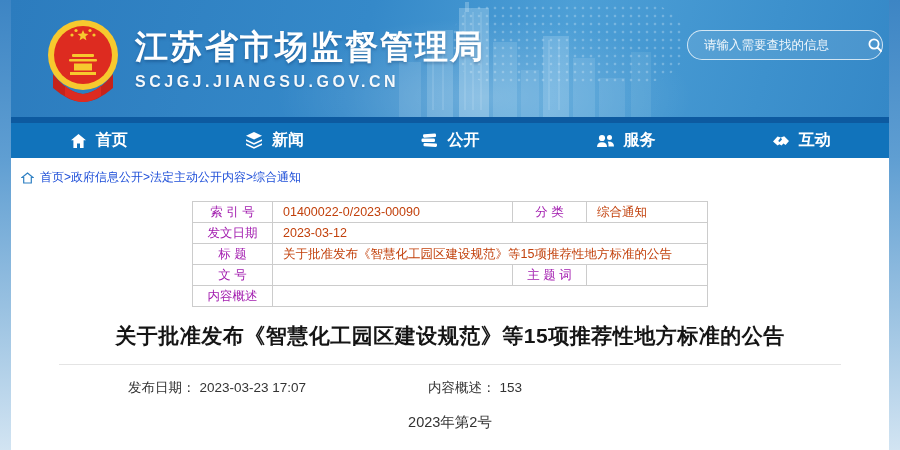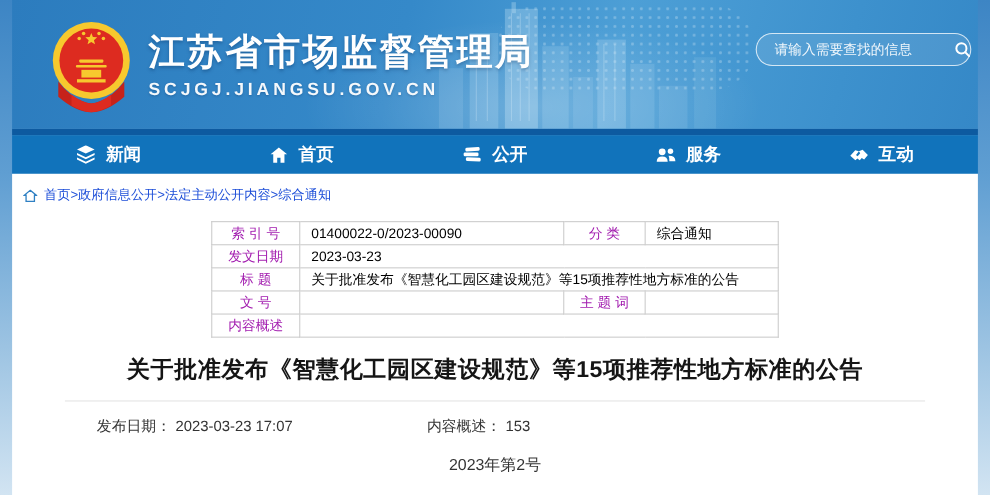--- a/index.html
+++ b/index.html
@@ -58,30 +58,30 @@
 
   
   .content { background:#fff; min-height:292px; padding-top:1px; }
   .breadcrumb {
     display:flex; align-items:center; gap:6px;
     padding:10px 0 9px 10px; font-size:12px; color:#1d4ed8; cursor:pointer;
   }
   .info-table { border-collapse:collapse; margin:6px auto 0; }
   .info-table td {
     border:1px solid #ccc; height:21px; padding:0 10px;
-    font-size:12.5px; color:#000000; background:#fff;
+    font-size:12.5px; color:#c2410c; background:#fff;
   }
   .info-table td.lbl { color:#a21caf; text-align:center; white-space:nowrap; }
   .w1{width:80px;} .w2{width:240px;} .w3{width:74px;} .w4{width:121px;}
   .article-title {
     margin:15px 30px 0; text-align:center; font-size:21px; font-weight:bold;
     color:#151515; letter-spacing:.5px;
   }
   .title-divider { border:none; border-top:1px solid #e4e4e4; margin:14px 48px 0; }
-  .article-meta { display:flex; margin-top:14px; padding-left:77px; font-size:13.5px; color:#333; }
+  .article-meta { display:flex; margin-top:14px; padding-left:117px; font-size:13.5px; color:#333; }
   .meta-views { margin-left:122px; }
   .meta-val { margin-left:4px; }
   .issue-no { text-align:center; margin-top:16px; font-size:14.5px; color:#333; }
 </style>
 </head>
 <body>
 
 <div class="wrapper">
 
   <div class="site-header">
@@ -142,32 +142,32 @@
           <circle cx="7" cy="7" r="4.6" fill="none" stroke="#fff" stroke-width="1.8"></circle>
           <line x1="10.5" y1="10.5" x2="14" y2="14" stroke="#fff" stroke-width="1.8" stroke-linecap="round"></line>
         </svg>
       </button>
     </div>
   </div>
 
   <div class="band"></div>
   <nav class="main-nav">
     <div class="nav-item">
+      <svg width="17" height="16" viewBox="0 0 17 16">
+        <path d="M8.5 1 L16 7.2 H13.6 V15 H10 V10.4 H7 V15 H3.4 V7.2 H1 Z" fill="#fff"></path>
+      </svg>
+      <span>首页</span>
+    </div>
+    <div class="nav-item">
       <svg width="18" height="17" viewBox="0 0 18 17">
         <path d="M9 0 L17 3.8 9 7.6 1 3.8 Z" fill="#fff"></path>
         <path d="M1 7.2 L9 11 17 7.2 17 9 9 12.8 1 9 Z" fill="#fff"></path>
         <path d="M1 11.2 L9 15 17 11.2 17 13 9 16.8 1 13 Z" fill="#fff"></path>
       </svg>
       <span>新闻</span>
-    </div>
-    <div class="nav-item">
-      <svg width="17" height="16" viewBox="0 0 17 16">
-        <path d="M8.5 1 L16 7.2 H13.6 V15 H10 V10.4 H7 V15 H3.4 V7.2 H1 Z" fill="#fff"></path>
-      </svg>
-      <span>首页</span>
     </div>
     <div class="nav-item">
       <svg width="18" height="16" viewBox="0 0 18 16">
         <rect x="3" y="1" width="13" height="3.4" rx="1.2" fill="#fff" transform="rotate(-4 9 2)"></rect>
         <rect x="1.5" y="5.6" width="13.5" height="3.4" rx="1.2" fill="#fff"></rect>
         <rect x="3.5" y="10.2" width="13.5" height="3.4" rx="1.2" fill="#fff" transform="rotate(3 10 12)"></rect>
       </svg>
       <span>公开</span>
     </div>
     <div class="nav-item">
@@ -200,21 +200,21 @@
     <table class="info-table">
       <tbody>
           <tr>
         <td class="lbl w1">索 引 号</td>
         <td class="w2">01400022-0/2023-00090</td>
         <td class="lbl w3">分    类</td>
         <td class="w4">综合通知</td>
       </tr>
       <tr>
         <td class="lbl">发文日期</td>
-        <td colspan="3">2023-03-23</td>
+        <td colspan="3">2023-03-12</td>
       </tr>
       <tr>
         <td class="lbl">标    题</td>
         <td colspan="3">关于批准发布《智慧化工园区建设规范》等15项推荐性地方标准的公告</td>
       </tr>
       <tr>
         <td class="lbl">文    号</td>
         <td></td>
         <td class="lbl">主 题 词</td>
         <td></td>

